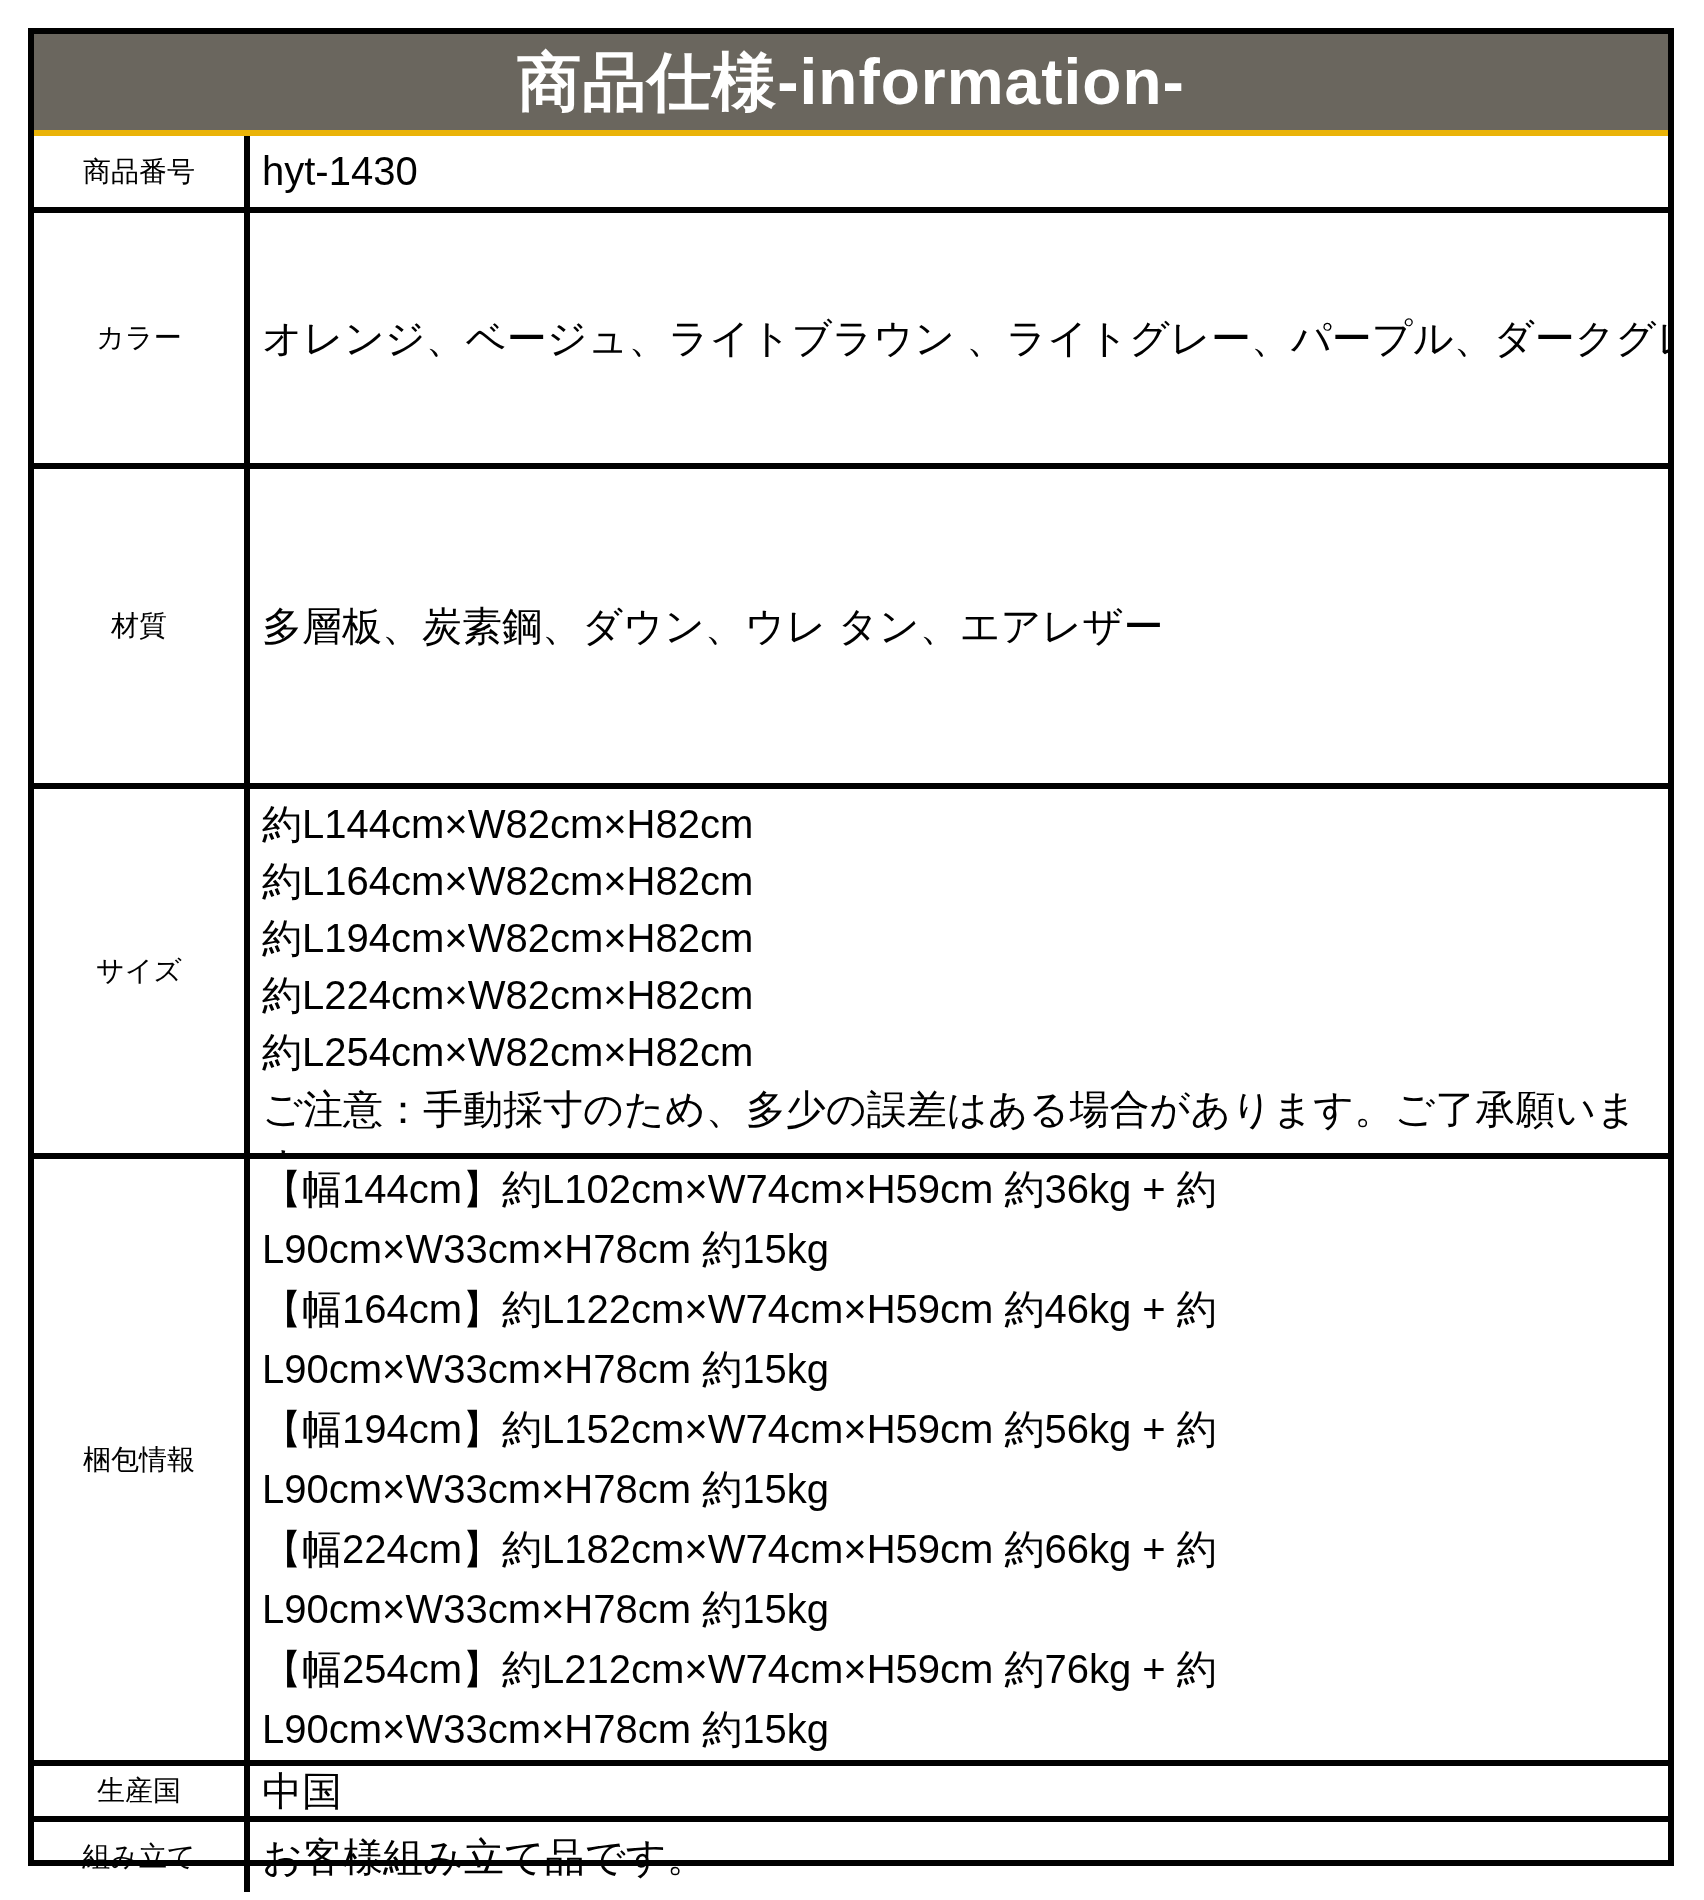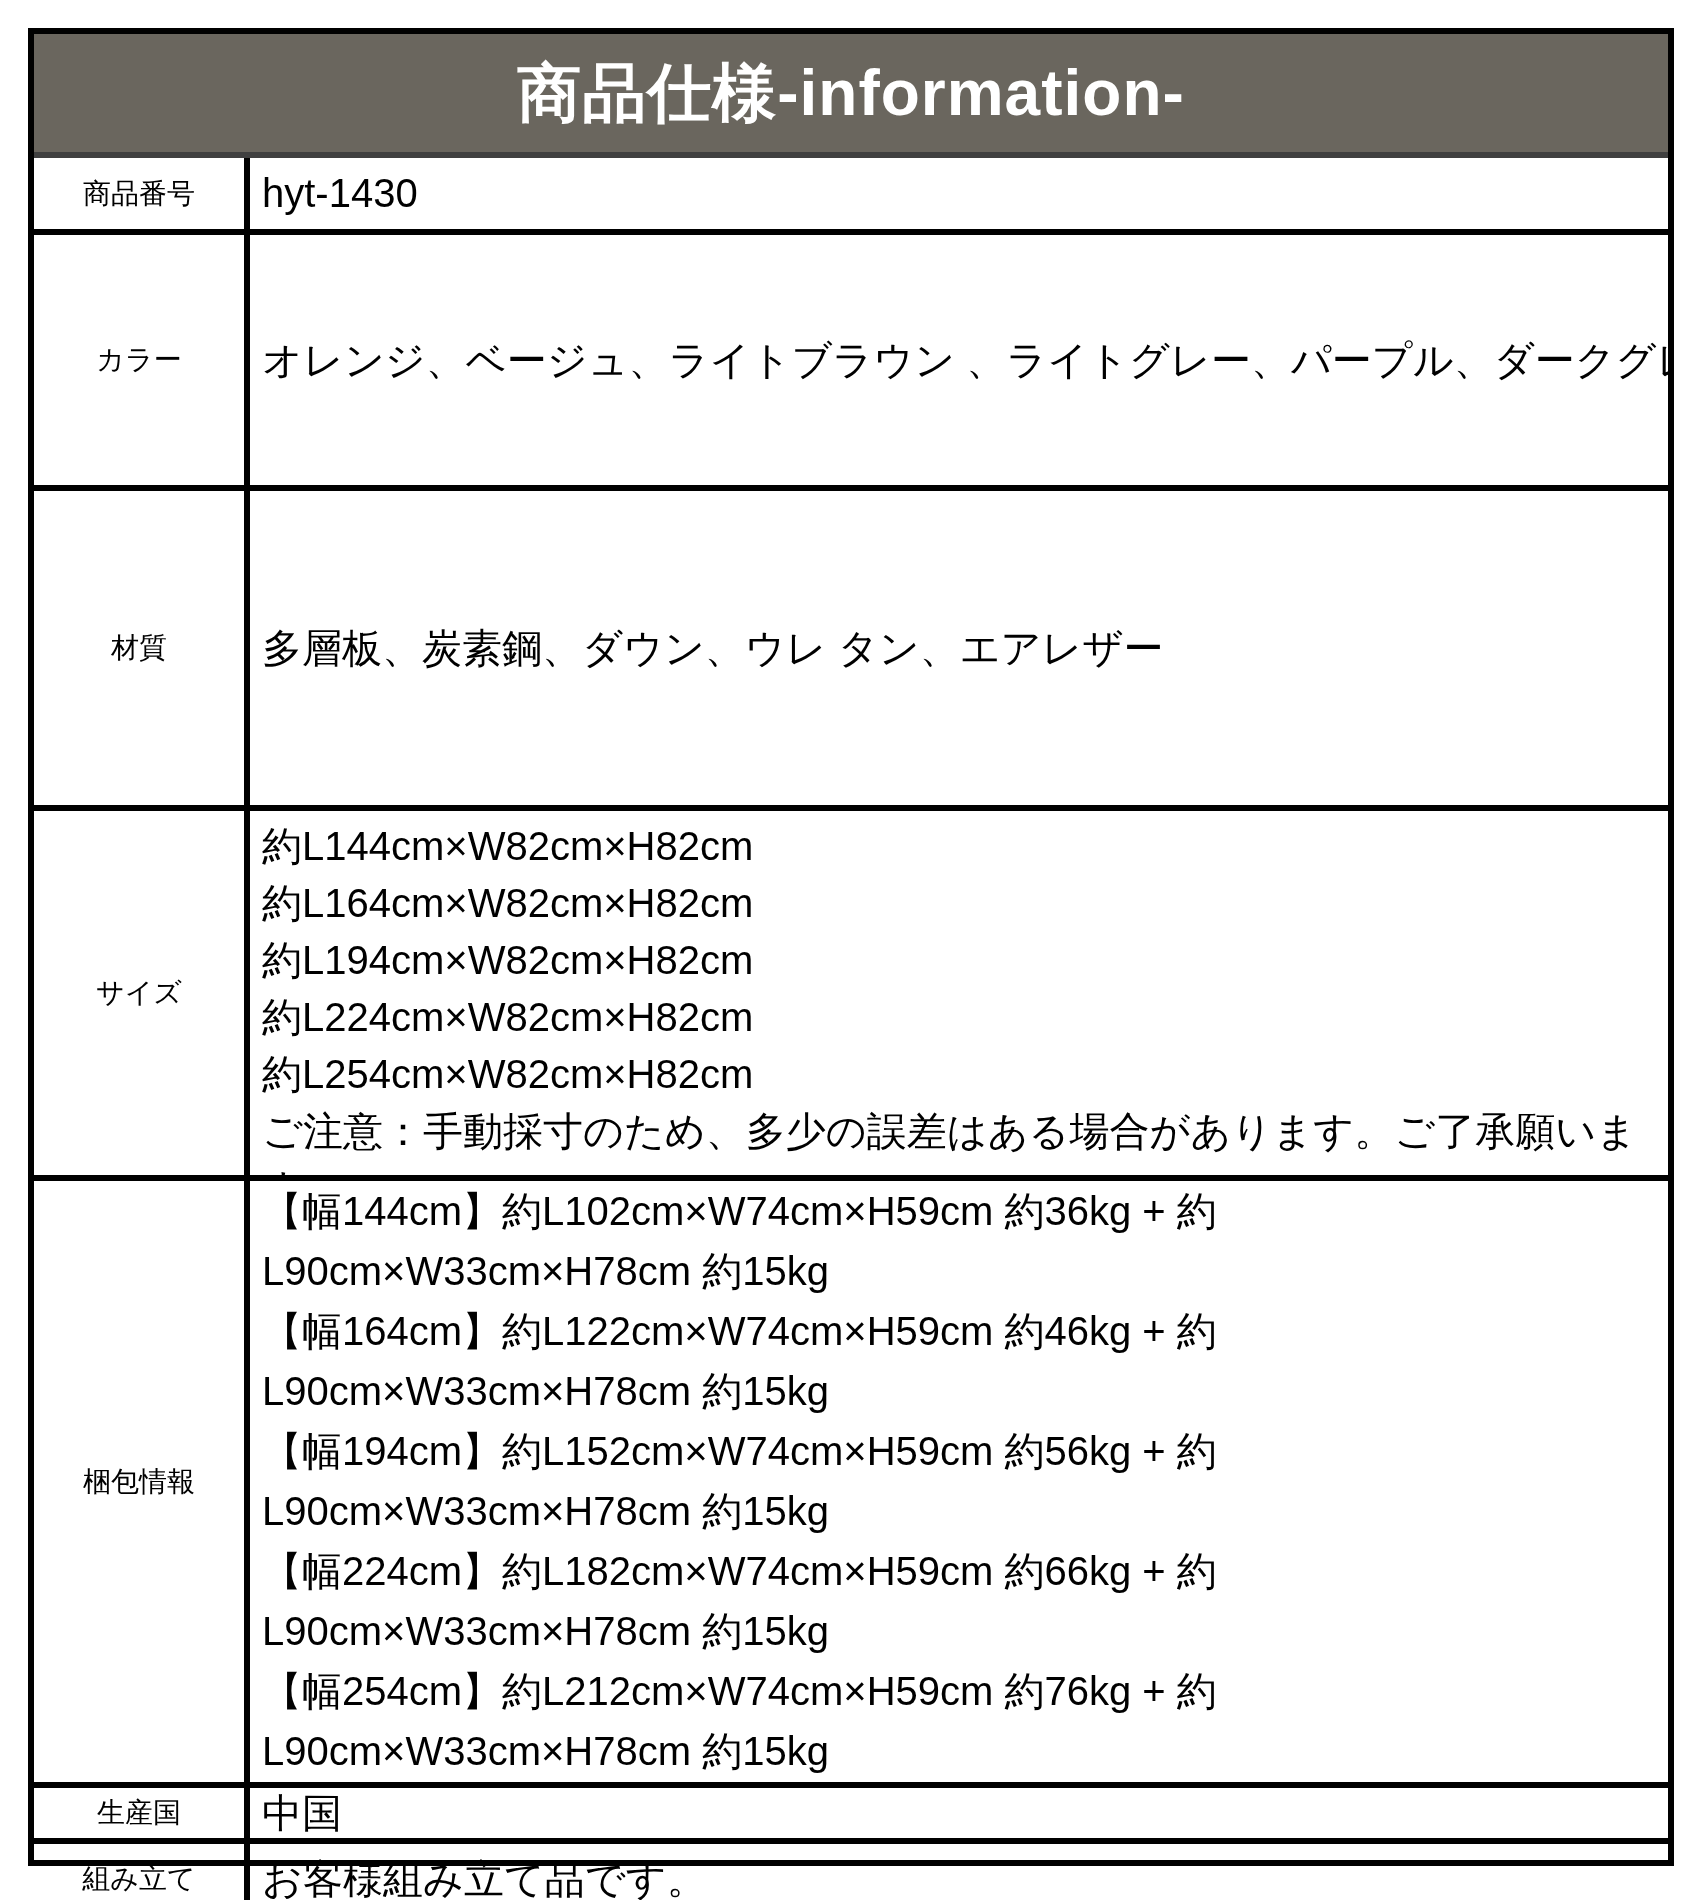--- a/index.html
+++ b/index.html
@@ -14,24 +14,24 @@
     position: absolute;
     left: 28px; top: 28px;
     width: 1646px; height: 1838px;
     box-sizing: border-box;
     border: 6px solid #000;
     background: #fff;
     display: flex;
     flex-direction: column;
   }
   .hdr {
-    height: 124px;
+    height: 102px;
     flex: none;
     box-sizing: border-box;
-    border-bottom: 6px solid #404040;
+    border-bottom: 6px solid #eab308;
     background: #6a665e;
     display: flex;
     align-items: center;
     justify-content: center;
   }
   .hdr .title {
     color: #ffffff;
     font-size: 64px;
     font-weight: bold;
     letter-spacing: 1px;

